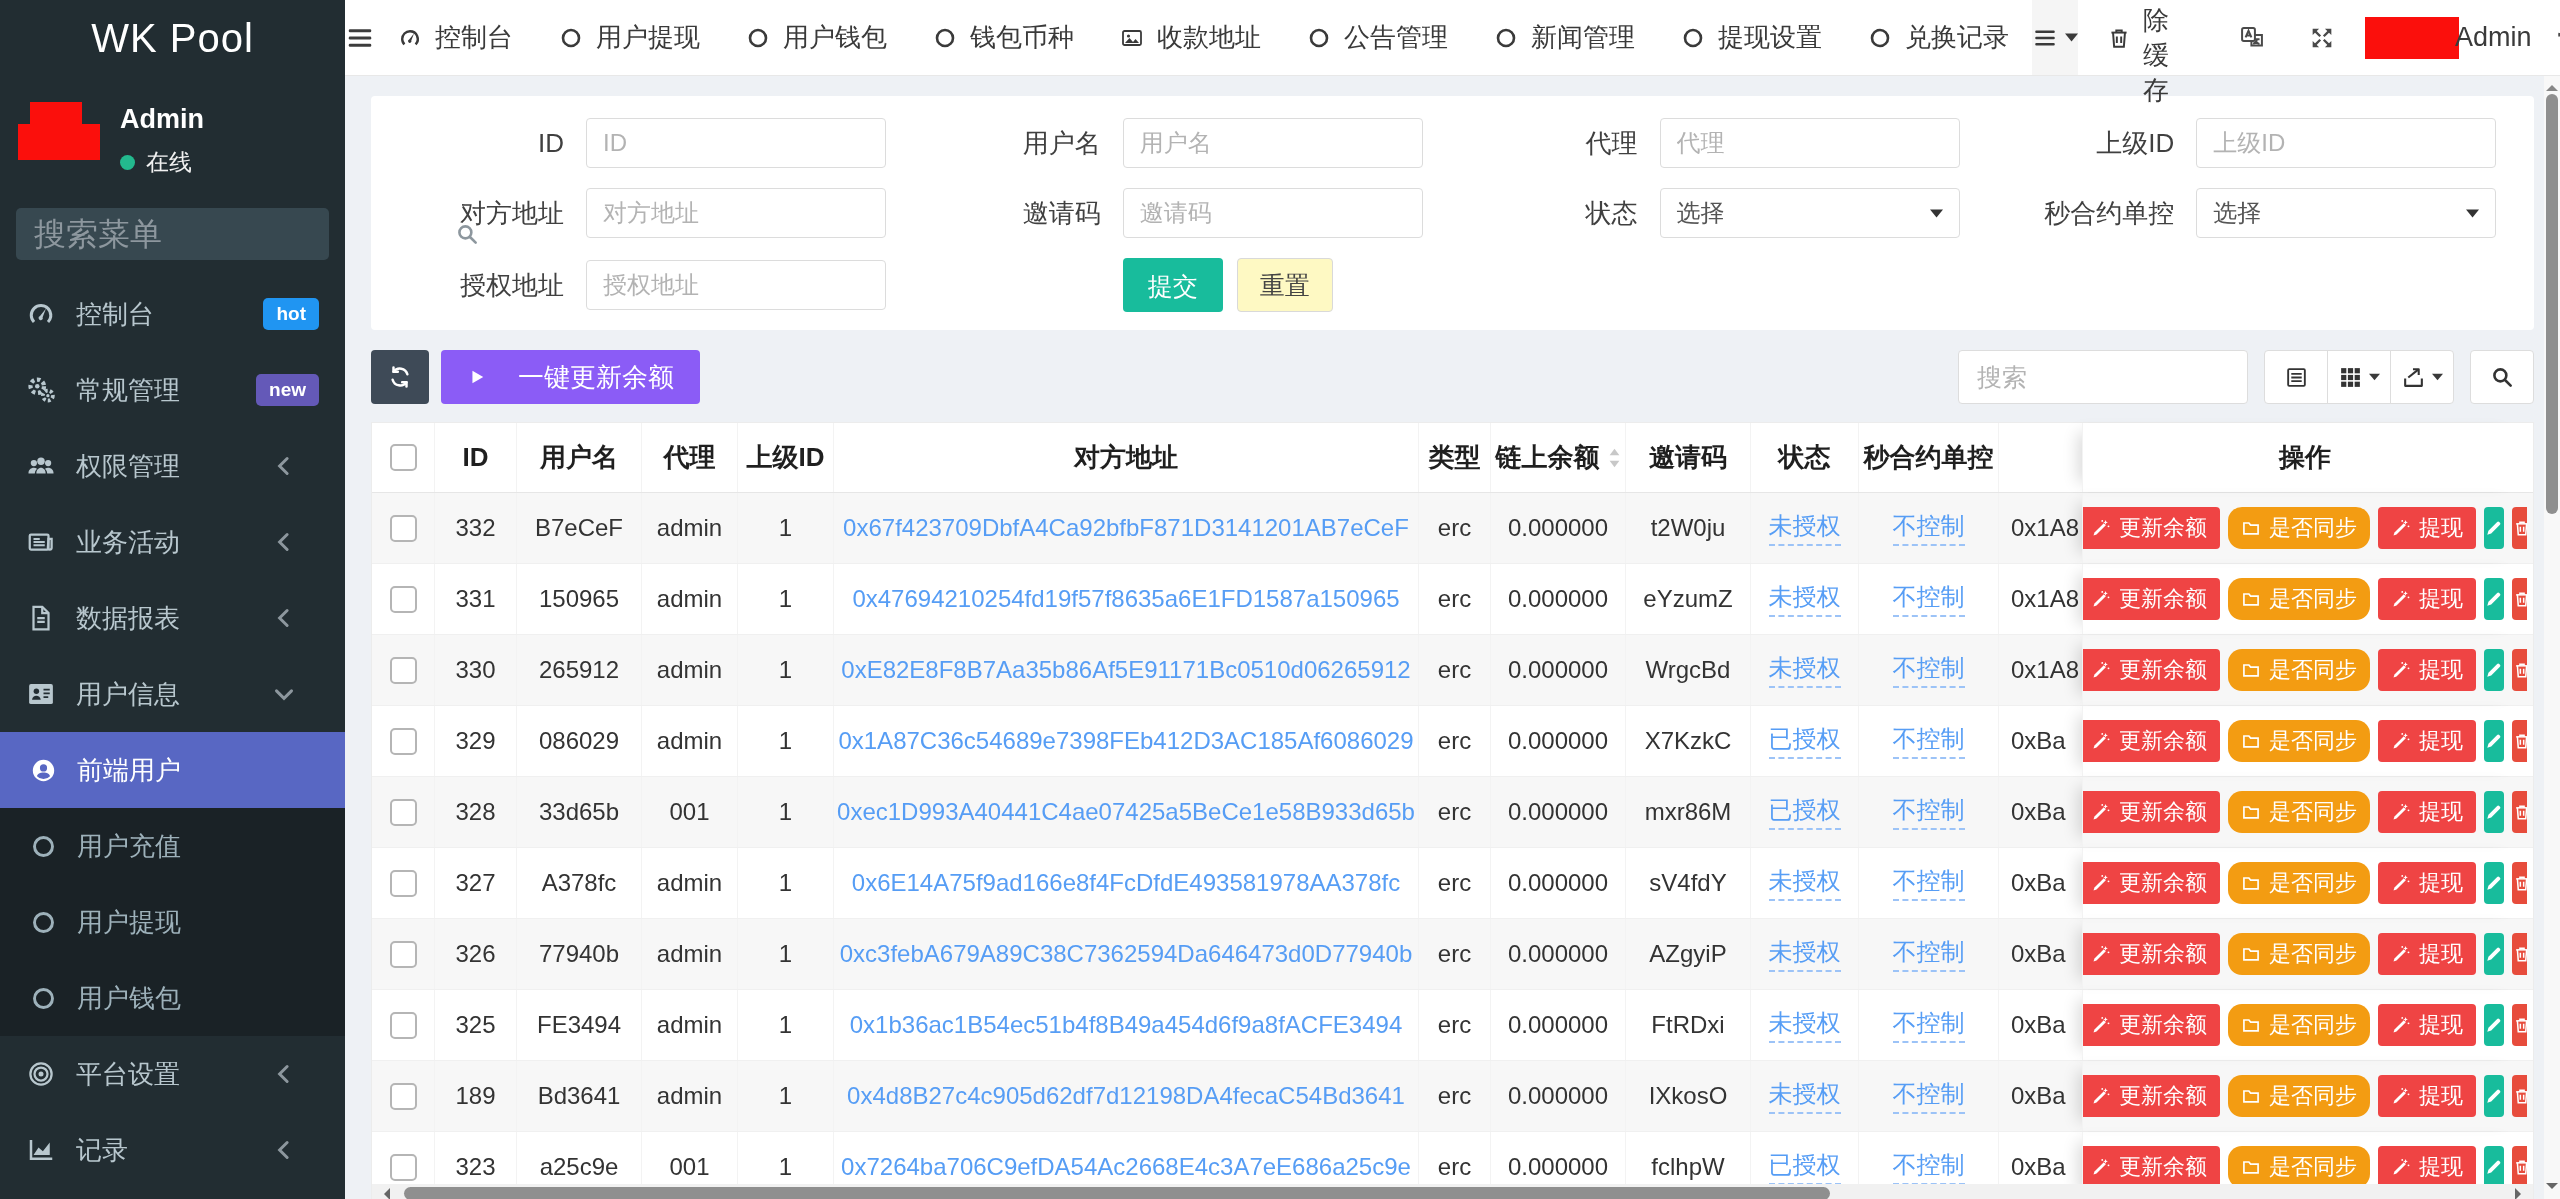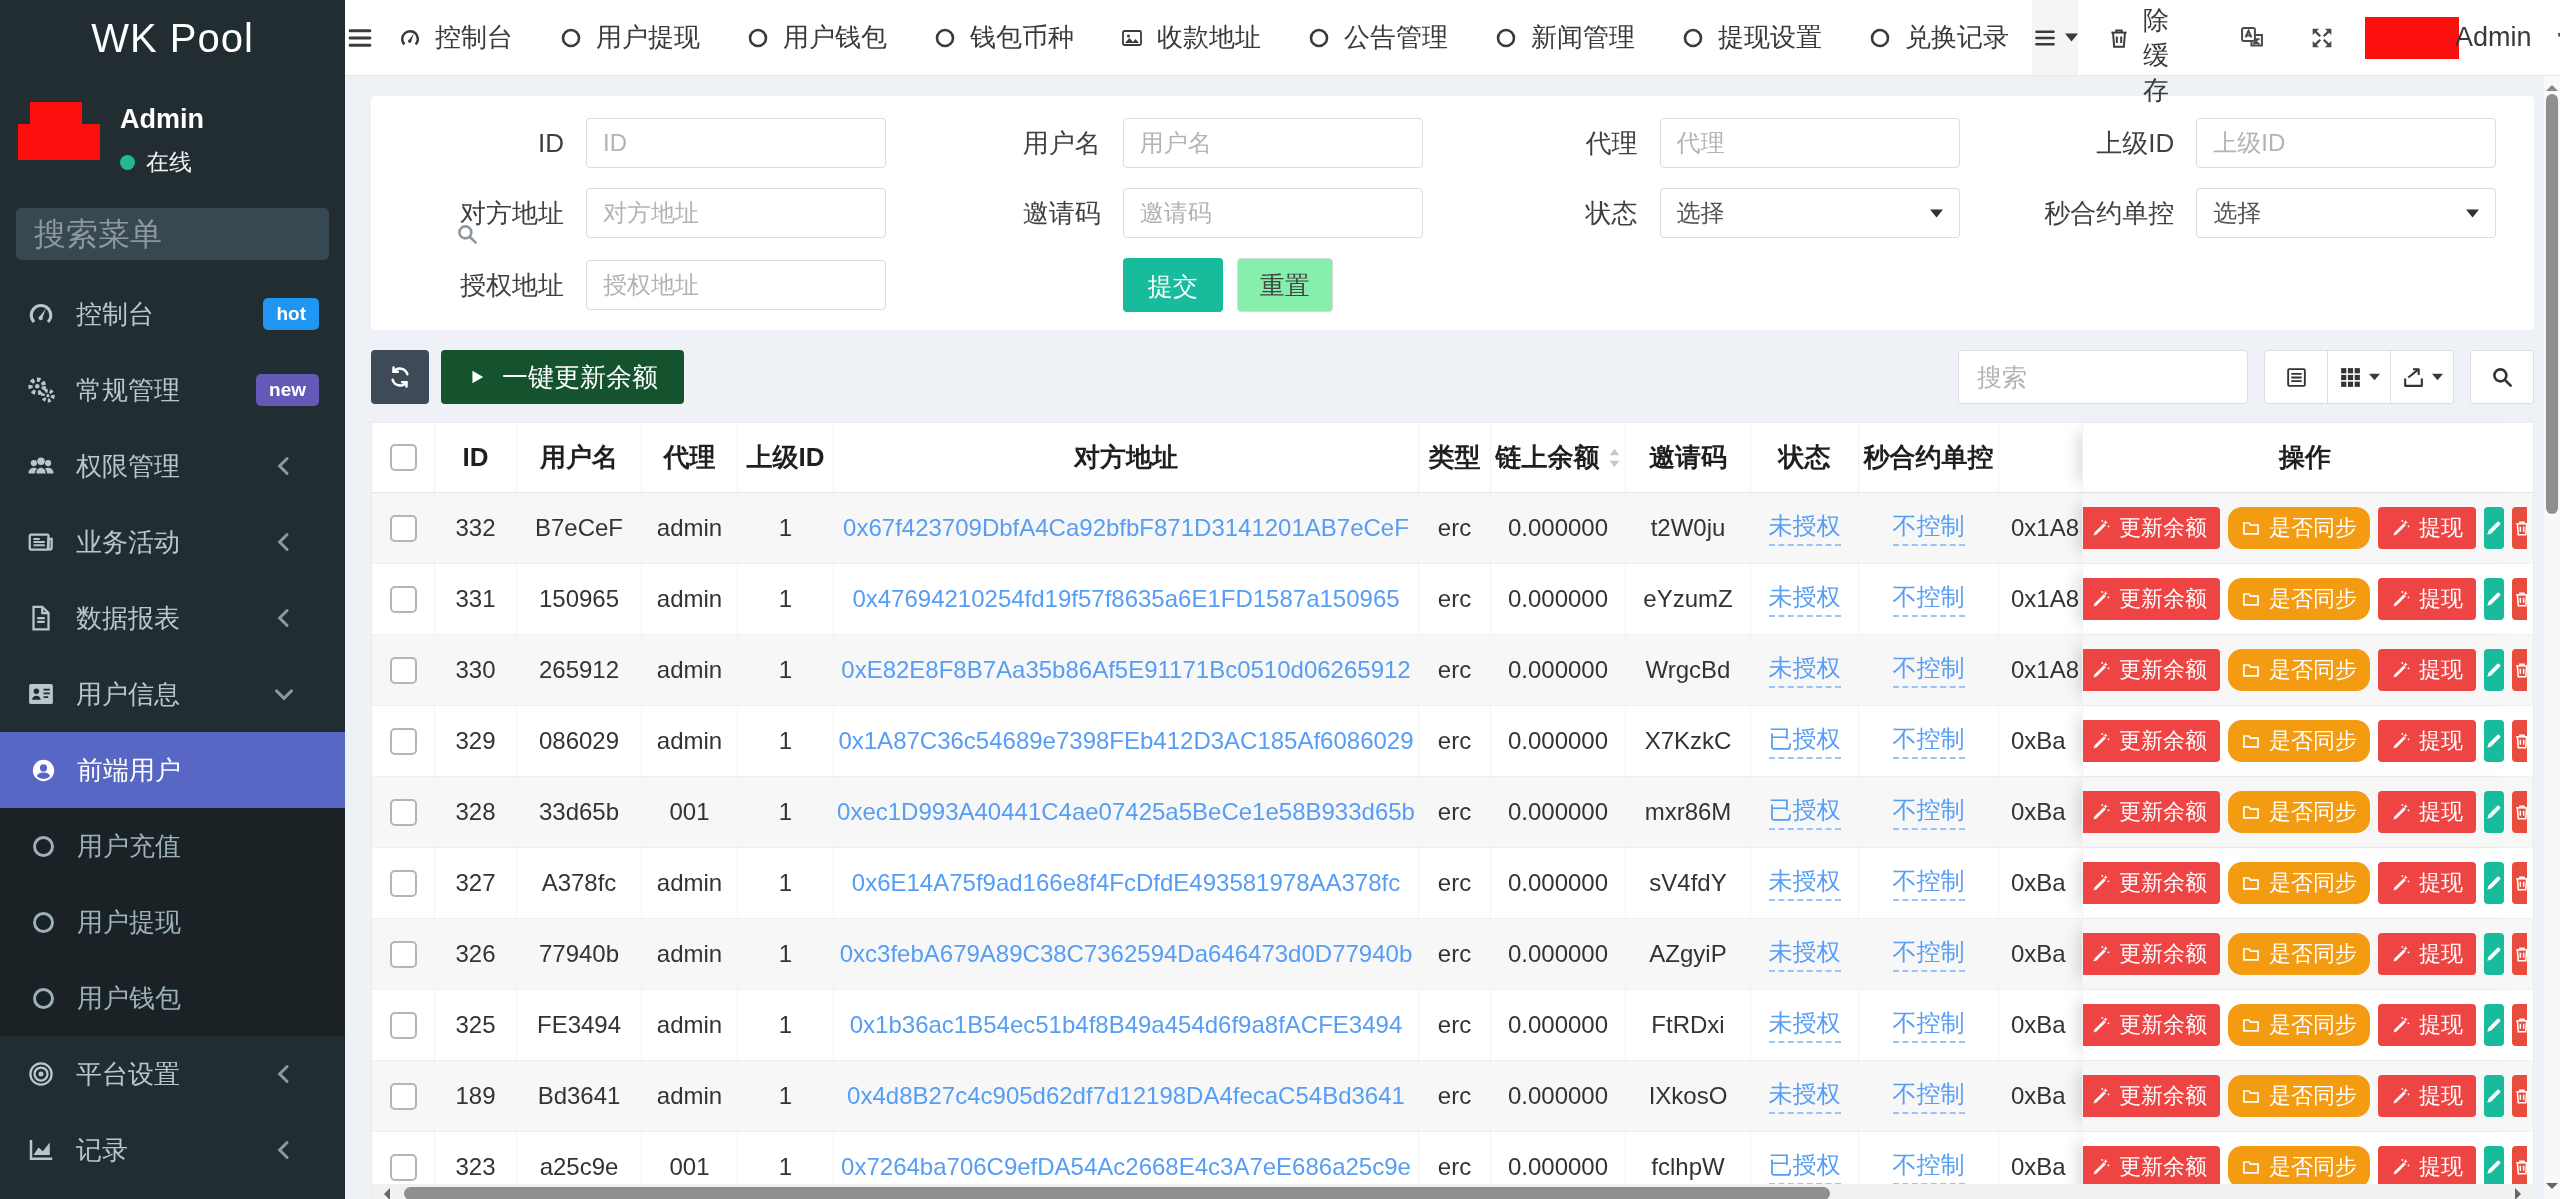--- a/index.html
+++ b/index.html
@@ -70,28 +70,28 @@
   .ffield { display:flex; align-items:center; }
   .flabel { width:185px; text-align:right; margin-right:22px; font-size:26px; color:#404040; }
   .fctrl { width:300px; height:50px; border:1px solid #dcdcdc; border-radius:4px; background:#fff;
     font-size:24px; color:#555; padding:0 16px; font-family:inherit; outline:none; }
   .fctrl::placeholder { color:#b3b3b3; }
   .fselect { display:flex; align-items:center; justify-content:space-between; cursor:pointer; }
   .fselect .caret { color:#333; }
   .fbuttons { grid-column:2; display:flex; gap:14px; margin-left:207px; align-items:center; }
   .btn { border:none; border-radius:4px; cursor:pointer; font-family:inherit; }
   .btn-submit { background:#18bc9c; color:#fff; font-size:25px; height:54px; padding:12px 25px; }
-  .btn-reset { background:#86efac; border:1px solid #d9d9d9; color:#444; font-size:25px; height:54px; padding:0 22px; }
+  .btn-reset { background:#fef9c3; border:1px solid #d9d9d9; color:#444; font-size:25px; height:54px; padding:0 22px; }
 
   .toolbar { display:flex; align-items:center; margin-top:20px; }
   .btn-refresh { width:58px; height:54px; background:#3e4a57; color:#fff; border-radius:4px;
     display:flex; align-items:center; justify-content:center; }
   .btn-refresh .icn { width:26px; height:26px; }
-  .btn-update-all { margin-left:12px; height:54px; background:#14532d; color:#fff; border-radius:4px;
-    display:flex; align-items:center; gap:15px; padding:0 26px; font-size:26px; }
+  .btn-update-all { margin-left:12px; height:54px; background:#8b5cf6; color:#fff; border-radius:4px;
+    display:flex; align-items:center; gap:31px; padding:0 26px; font-size:26px; }
   .btn-update-all .icn { width:20px; height:20px; }
   .toolbar-right { margin-left:auto; display:flex; align-items:center; }
   .search-box { width:290px; height:54px; border:1px solid #ddd; border-radius:4px; background:#fff;
     font-size:25px; color:#555; padding:0 18px; font-family:inherit; outline:none; }
   .search-box::placeholder { color:#b3b3b3; }
   .btn-group { display:flex; margin-left:16px; }
   .tool-btn { width:64px; height:54px; background:#fff; border:1px solid #ddd; display:flex;
     align-items:center; justify-content:center; gap:6px; color:#333; cursor:pointer; margin-left:-1px; }
   .tool-btn:first-child { border-radius:4px 0 0 4px; margin-left:0; }
   .tool-btn:last-child { border-radius:0 4px 4px 0; }

